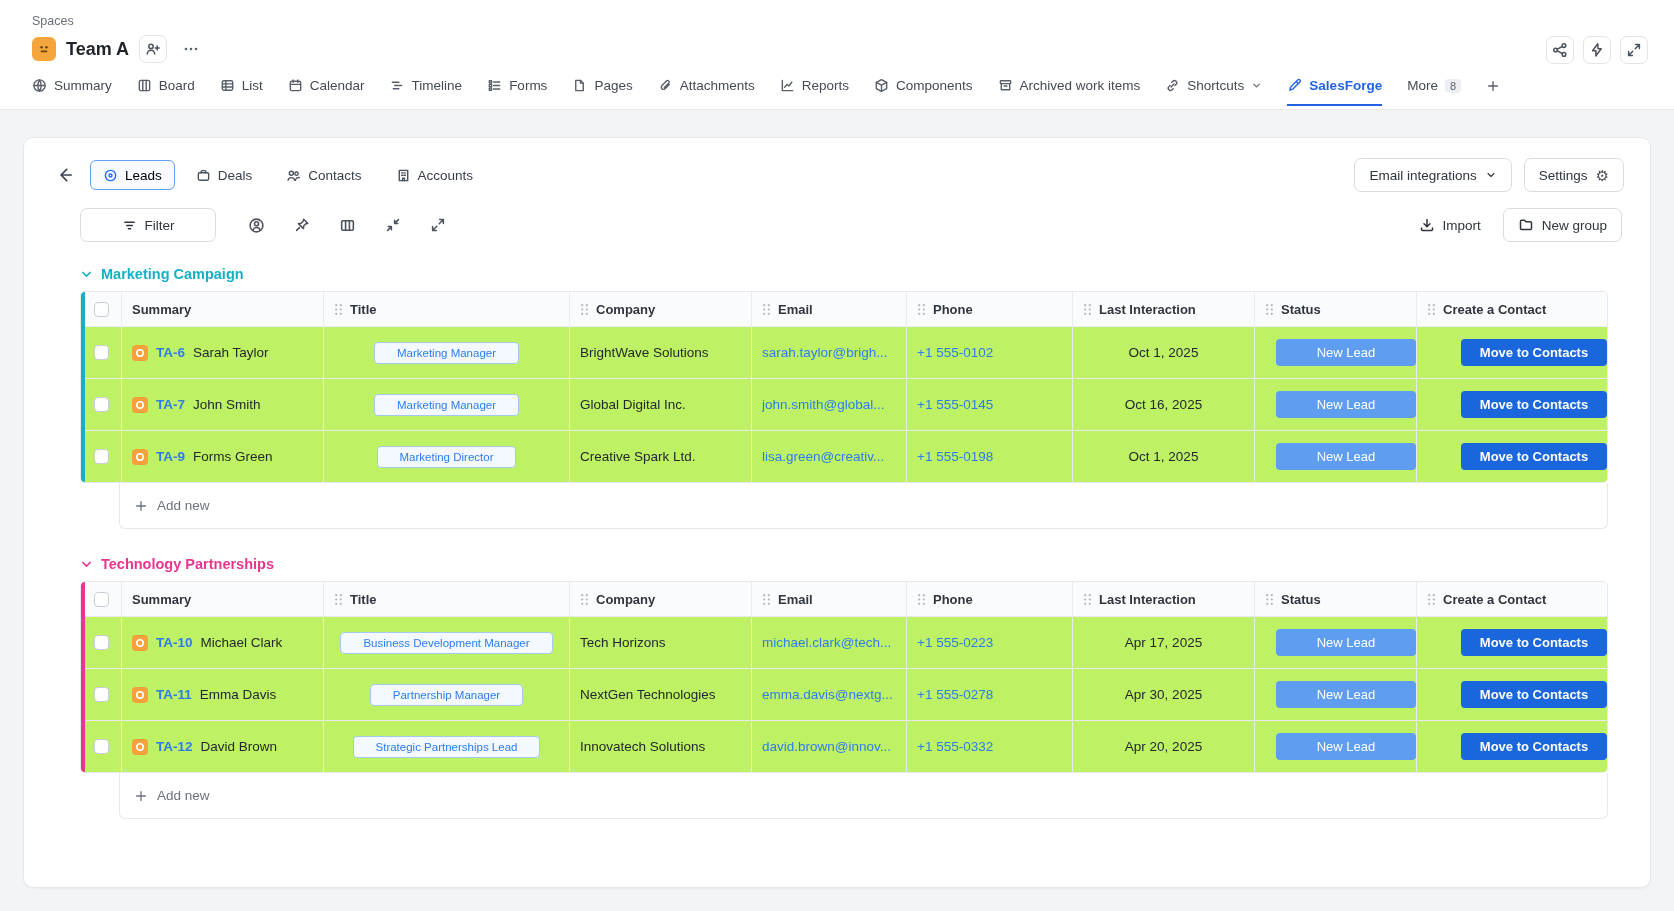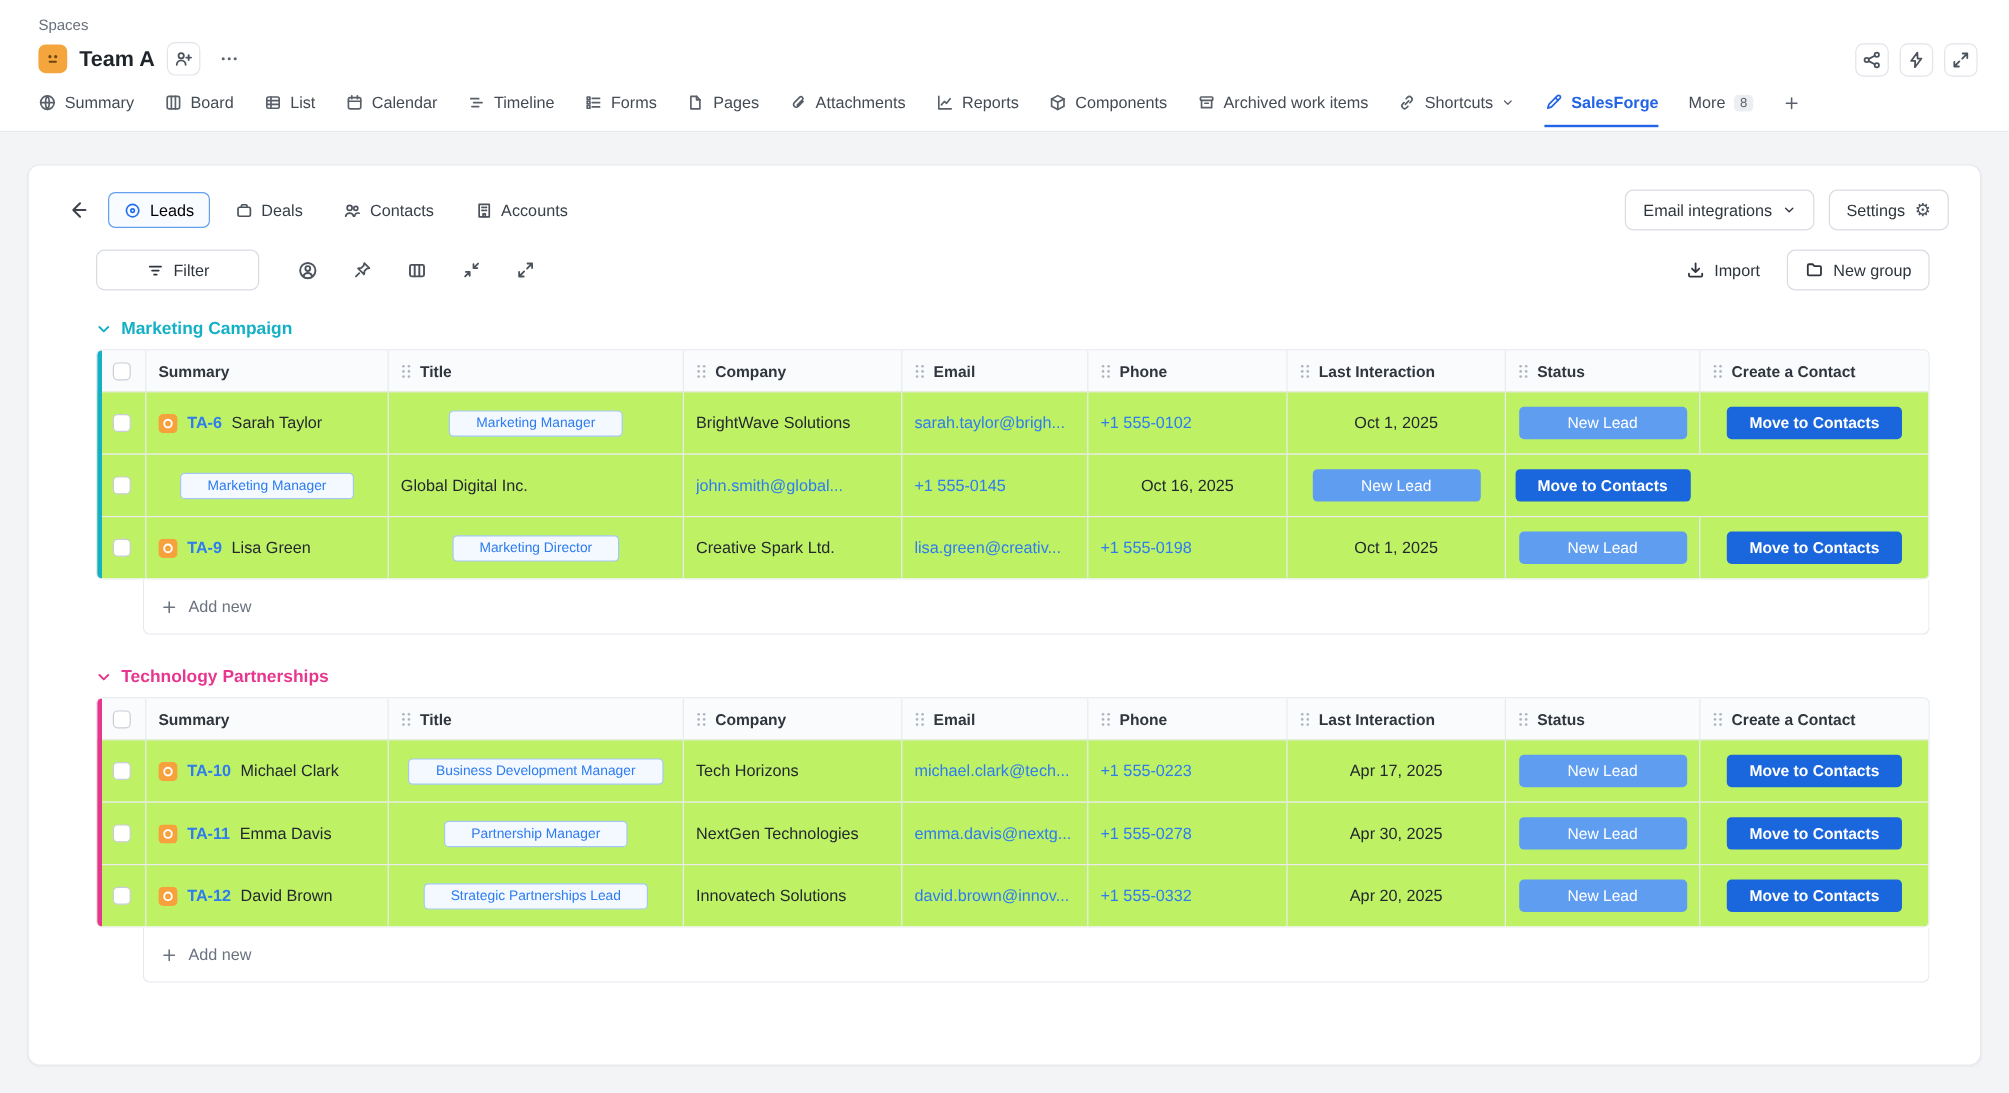--- a/index.html
+++ b/index.html
@@ -39,21 +39,21 @@
   .spacer { flex:1; }
   .btn-outline { display:inline-flex; align-items:center; gap:8px; height:34px; padding:0 14px; border:1px solid #d8dce2; border-radius:7px; background:#fff; color:#2f353c; font-weight:500; }
   .viewbar .btn-outline + .btn-outline { margin-left:12px; }
   .gear { font-size:15px; color:#4c535c; line-height:1; }
 
   .toolbar { display:flex; align-items:center; margin-top:16px; margin-left:30px; }
   .filter-btn { width:136px; justify-content:center; }
   .tool-icons { display:flex; align-items:center; gap:29px; margin-left:32px; color:#4c535c; }
   .tool-icons > button { display:flex; color:#4c535c; }
   .import-btn { display:inline-flex; align-items:center; gap:7px; color:#2f353c; font-weight:500; margin-right:22px; }
-  .newgroup-btn { margin-right:16px; }
+  .newgroup-btn { margin-right:2px; }
 
   
   .group { margin-left:30px; margin-right:16px; }
   .group-1 { margin-top:24px; }
   .group-2 { margin-top:27px; }
   .group-header { display:flex; align-items:center; gap:8px; color:var(--group-color); font-weight:700; font-size:14.5px; margin-bottom:9px; }
   .group-chevron { display:flex; color:var(--group-color); }
 
   .table { position:relative; border:1px solid #e7e9ee; border-radius:5px; overflow:hidden; background:#fff; }
   .table::before { content:""; position:absolute; left:0; top:0; bottom:0; width:4px; background:var(--group-color); z-index:2; }
@@ -67,21 +67,21 @@
   .c-check { justify-content:center; }
   .cb { width:15px; height:15px; border:1.5px solid #c9ced6; border-radius:4px; background:#fff; display:inline-block; }
   .c-summary { gap:8px; padding:0 10px; white-space:nowrap; }
   .task-id { color:#2e7cf0; font-weight:600; }
   .task-name { color:#23282e; }
   .c-title { justify-content:center; padding:0 8px; }
   .badge { border:1px solid #a5c8f3; background:#f3f9ff; color:#2e7cf0; font-size:11.5px; border-radius:4px; padding:4px 22px; white-space:nowrap; overflow:hidden; text-overflow:ellipsis; max-width:100%; }
   .c-text { padding:0 10px; color:#23282e; white-space:nowrap; }
   .link { color:#2e7cf0; text-decoration:none; white-space:nowrap; overflow:hidden; text-overflow:ellipsis; }
   .c-date { justify-content:center; color:#23282e; }
-  .c-btn { justify-content:center; }
+  .c-btn { justify-content:flex-end; }
   .btn-status { width:140px; height:27px; background:#5f9df0; color:#fff; border-radius:4px; font-size:13px; font-weight:500; }
   .btn-move { width:146px; height:27px; background:#1a66dd; color:#fff; border-radius:4px; font-size:13px; font-weight:600; }
 
   .addnew { margin-left:39px; height:46px; border:1px solid #e7e9ee; border-top:none; border-radius:0 0 6px 6px; display:flex; align-items:center; gap:9px; padding-left:14px; color:#6b7280; font-weight:500; background:#fff; }
   .addnew .plus { color:#6b7280; display:flex; }
 </style>
 </head>
 <body>
 
 <header class="topbar">
@@ -544,20 +544,30 @@
             </div>
           <div class="cell c-btn">
               <button class="btn-move">Move to Contacts</button>
             </div>
         </div>
 
         <div class="grid trow">
           <div class="cell c-check">
               <span class="cb"></span>
             </div>
+          <div class="cell c-summary">
+              <span>
+                <svg class="fill" width="16" height="16" viewBox="0 0 16 16">
+                  <rect width="16" height="16" rx="4" fill="#f6a13c"></rect>
+                  <circle cx="8" cy="8" r="3.2" stroke="#fff" stroke-width="1.6" fill="none"></circle>
+                </svg>
+              </span>
+              <span class="task-id">TA-7</span>
+              <span class="task-name">John Smith</span>
+            </div>
           <div class="cell c-title">
               <span class="badge">Marketing Manager</span>
             </div>
           <div class="cell c-text">Global Digital Inc.</div>
           <div class="cell c-text">
               <a class="link" href="#">john.smith@global...</a>
             </div>
           <div class="cell c-text">
               <a class="link" href="#">+1 555-0145</a>
             </div>
@@ -575,21 +585,21 @@
               <span class="cb"></span>
             </div>
           <div class="cell c-summary">
               <span>
                 <svg class="fill" width="16" height="16" viewBox="0 0 16 16">
                   <rect width="16" height="16" rx="4" fill="#f6a13c"></rect>
                   <circle cx="8" cy="8" r="3.2" stroke="#fff" stroke-width="1.6" fill="none"></circle>
                 </svg>
               </span>
               <span class="task-id">TA-9</span>
-              <span class="task-name">Lisa Green</span>
+              <span class="task-name">Forms Green</span>
             </div>
           <div class="cell c-title">
               <span class="badge">Marketing Director</span>
             </div>
           <div class="cell c-text">Creative Spark Ltd.</div>
           <div class="cell c-text">
               <a class="link" href="#">lisa.green@creativ...</a>
             </div>
           <div class="cell c-text">
               <a class="link" href="#">+1 555-0198</a>

